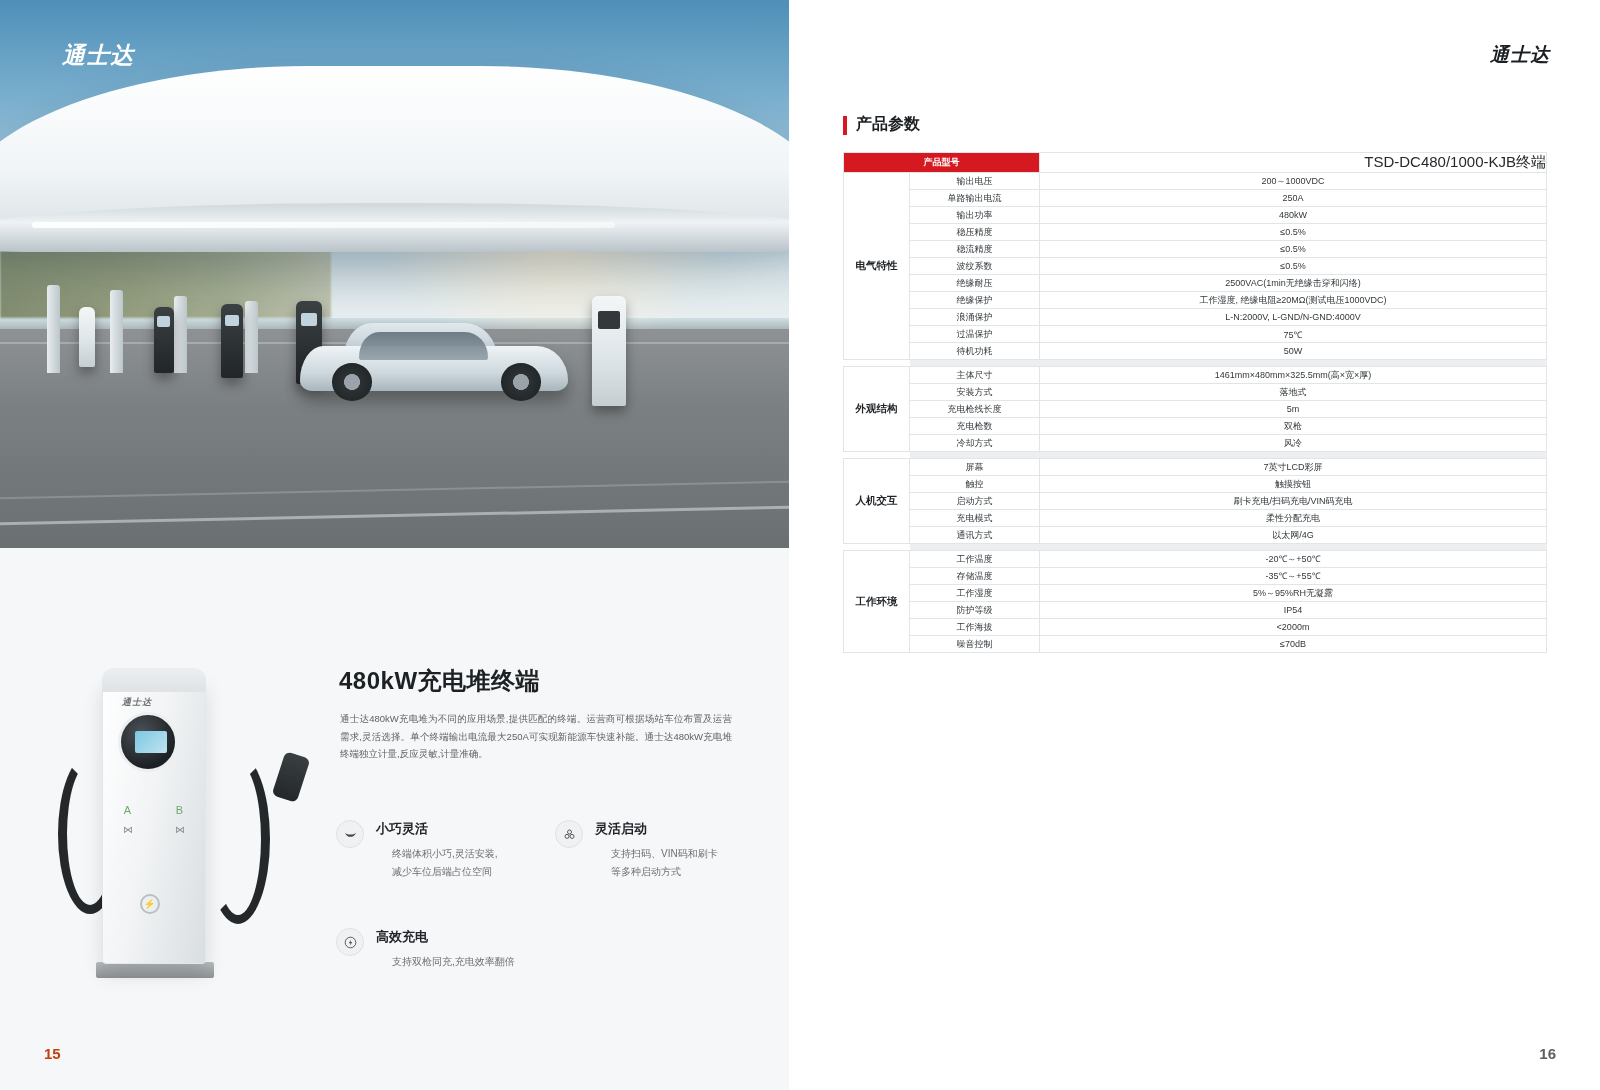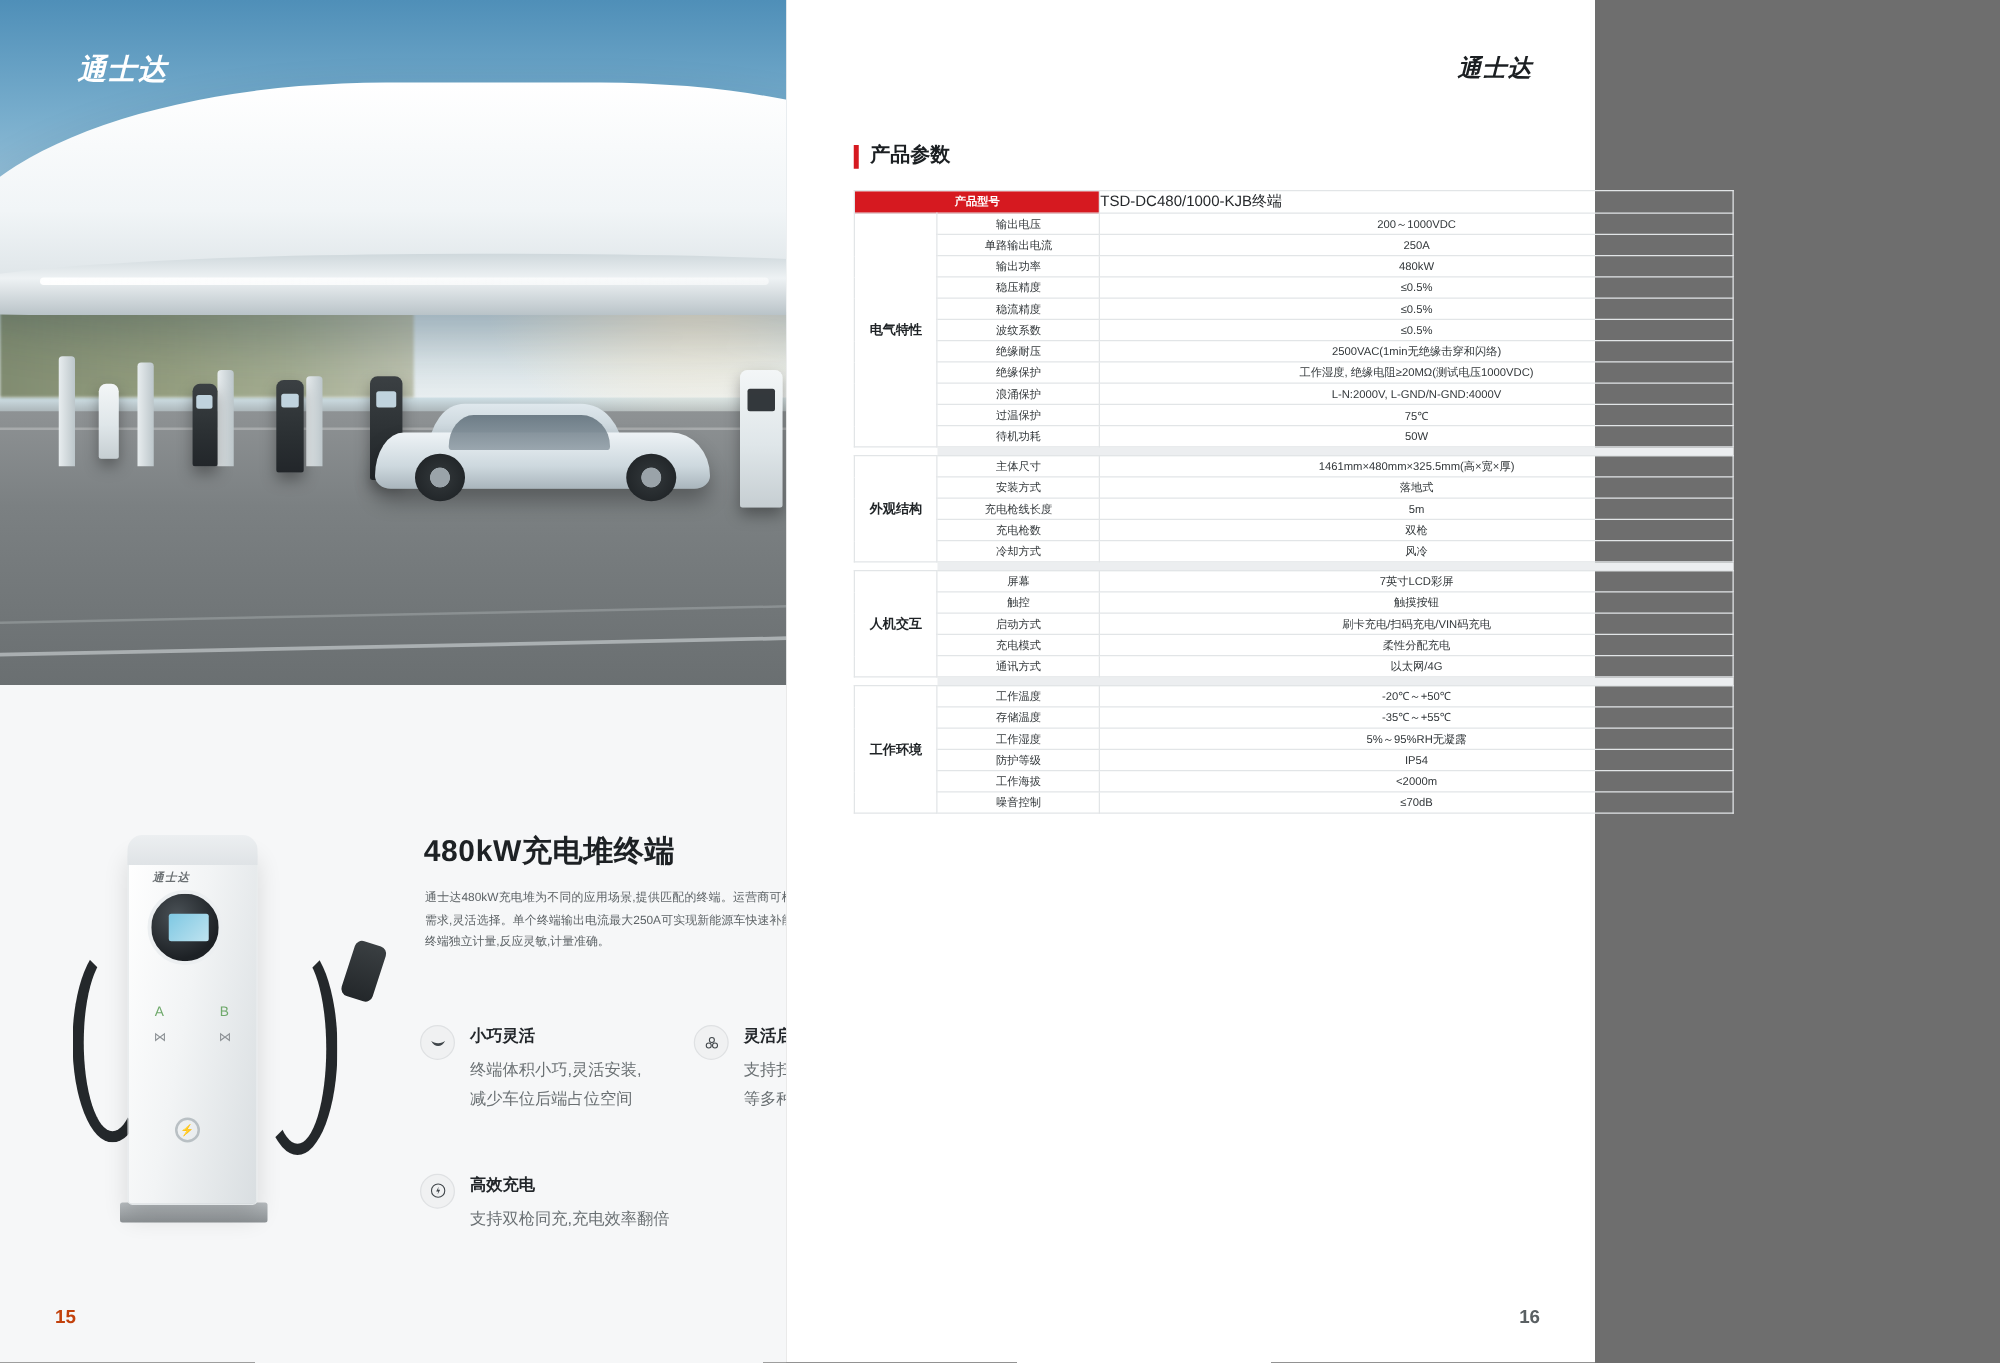--- a/index.html
+++ b/index.html
@@ -1,21 +1,21 @@
 <!DOCTYPE html>
 <html><head>
 <meta charset="utf-8">
 <style>
   * { box-sizing: border-box; margin: 0; padding: 0; }
   html, body {
     width: 1600px; height: 1090px;
     font-family: "Liberation Sans", sans-serif;
     background: #6e6e6e;
   }
-  .spread { position: relative; width: 1276px; height: 1090px; display: flex; }
+  .spread { position: relative; width: 1600px; height: 1090px; display: flex; }
 
   
   .page-left {
     position: relative;
     width: 789px; height: 1090px;
     background: #ffffff;
     overflow: hidden;
   }
   .brand {
     font-family: "Liberation Serif", serif;
@@ -207,21 +207,21 @@
     display: grid; grid-template-columns: 1fr 1fr; grid-row-gap: 48px; grid-column-gap: 18px;
   }
   .feat { display: flex; gap: 12px; }
   .feat-ico {
     flex: 0 0 28px; width: 28px; height: 28px; border-radius: 50%;
     background: #f0f1f2; border: 1px solid #dfe1e3;
     display: flex; align-items: center; justify-content: center;
     color: #5b6165;
   }
   .feat-h { font-size: 13px; font-weight: bold; color: #22262a; margin-bottom: 7px; }
-  .feat-t { font-size: 13px; line-height: 1.75; color: #6a7073; white-space: pre-line; }
+  .feat-t { font-size: 10px; line-height: 1.75; color: #6a7073; white-space: pre-line; margin-left: 16px; }
   .pageno-left {
     position: absolute; left: 44px; bottom: 28px;
     font-size: 15px; color: #c2410c; font-weight: bold;
   }
 
   
   .page-right {
     position: relative; width: 811px; height: 1090px; background: #ffffff;
   }
   .logo-right {
@@ -238,21 +238,21 @@
   table.spec {
     position: absolute; left: 54px; top: 152px;
     width: 704px; border-collapse: collapse;
     font-size: 9px; color: #33383b; border-radius: 11px;
   }
   table.spec td { border: 1px solid #e2e5e7; }
   .hdr-left {
     background: #d61920; color: #fff; font-weight: bold;
     text-align: center; height: 17px; font-size: 9px;
   }
-  .hdr-right { text-align: left; font-size: 12px; color: #26292c; }
+  .hdr-right { text-align: right; font-size: 15px; color: #26292c; }
   .grp {
     width: 66px; text-align: center; font-weight: bold;
     font-size: 10.5px; color: #1f2326; background: #ffffff;
   }
   .key { width: 130px; text-align: center; height: 17px; }
   .val { text-align: center; }
   tr.gap td { border: none; height: 7px; }
   tr.gap .bar { background: #eceef0; border: none; }
   .pageno-right {
     position: absolute; right: 44px; bottom: 28px;

